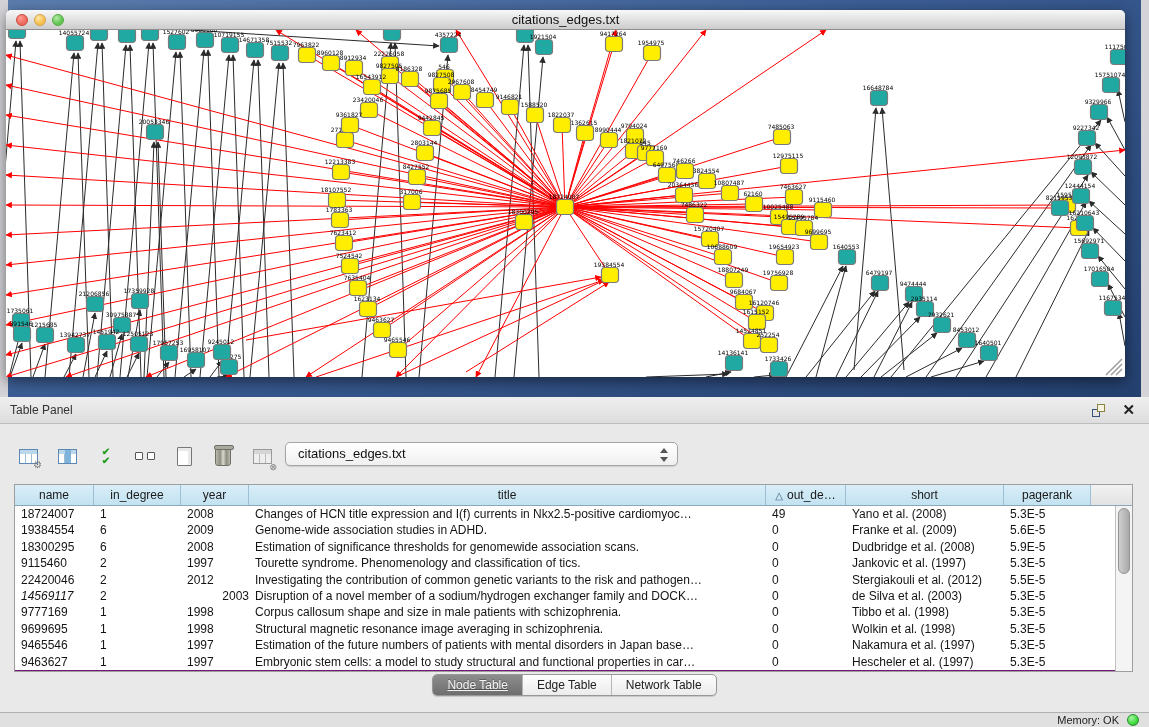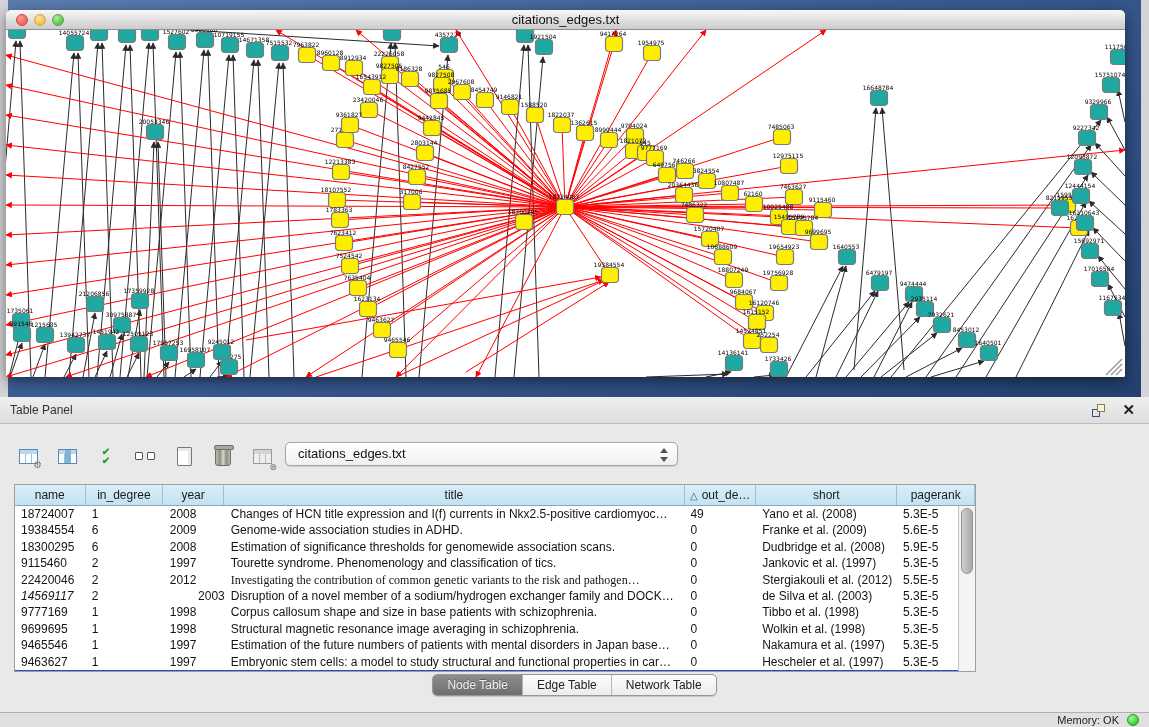--- a/index.html
+++ b/index.html
@@ -60,40 +60,40 @@
   .fx { font-family:"Liberation Serif", serif; font-style:italic; font-size:14px; color:#222; font-weight:bold; }
   .fx small { font-size:10px; }
   .combo { position:absolute; left:285px; top:18px; width:393px; height:24px; background:linear-gradient(#ffffff,#f0f0f0);
            border:1px solid #a5a5a5; border-radius:5px; font-size:13px; color:#111;
            line-height:22px; padding-left:12px; box-shadow:0 1px 1px rgba(0,0,0,.12); }
   .combo .steppers { position:absolute; right:8px; top:4px; width:9px; height:16px; }
   .combo .up, .combo .dn { position:absolute; left:0; width:0; height:0; border-left:4.5px solid transparent; border-right:4.5px solid transparent; }
   .combo .up { top:1px; border-bottom:5px solid #555; }
   .combo .dn { bottom:1px; border-top:5px solid #555; }
 
-  .table-area { position:absolute; left:14px; top:60px; width:962px; height:188px;
-                background:#1d4ed8; border:1px solid #9e9e9e; overflow:hidden; }
+  .table-area { position:absolute; left:14px; top:60px; width:1119px; height:188px;
+                background:#701a75; border:1px solid #9e9e9e; overflow:hidden; }
   .thead { display:flex; height:21px; background:linear-gradient(#d9eef8,#c3e2f1);
            border-bottom:1px solid #8aa8ba; font-size:12px; color:#1a1a1a; }
   .th { display:flex; align-items:center; justify-content:center; border-right:1px solid #9fc0d4; overflow:hidden; white-space:nowrap; }
   .th .sort { color:#3c6382; margin-right:4px; font-size:10px; }
   .th.corner { background:linear-gradient(#f2f2f2,#e2e2e2); border-right:none; }
   .trow { display:flex; height:16.4px; font-size:12px; color:#141414; background:#fff; }
   .td { padding-left:6px; line-height:16.4px; white-space:nowrap; overflow:hidden; }
   .vscroll { position:absolute; right:0; top:21px; bottom:0; width:17px; background:#f4f4f4;
              border-left:1px solid #c0c0c0; }
   .vthumb { position:absolute; left:2px; top:2px; width:12px; height:66px; border-radius:7px;
             background:linear-gradient(90deg,#cfcfcf,#a8a8a8); border:1px solid #949494; }
 
   .tabbar { position:absolute; left:0; right:0; top:250px; height:22px; text-align:center; }
   .segmented { display:inline-flex; height:22px; border:1px solid #979797; border-radius:5px;
                overflow:hidden; background:linear-gradient(#fdfdfd,#ececec); box-shadow:0 1px 1px rgba(0,0,0,.15); }
   .seg { padding:0 14px; line-height:21px; font-size:12px; color:#222; border-right:1px solid #b5b5b5; cursor:default; }
   .seg:last-child { border-right:none; }
-  .seg.selected { background:linear-gradient(#8d8d8d,#6e6e6e); color:#f2f2f2; text-shadow:0 -1px 0 rgba(0,0,0,.3); }
+  .seg.selected { background:linear-gradient(#8d8d8d,#6e6e6e); color:#f2f2f2; text-shadow:0 -1px 0 rgba(0,0,0,.3);text-decoration:underline; }
 
   .statusbar { position:absolute; left:0; top:712px; width:1149px; height:15px; background:#e0e0e0;
                border-top:1px solid #b0b0b0; }
   .mem { position:absolute; right:30px; top:0; font-size:11px; color:#222; line-height:14px; }
   .memdot { position:absolute; right:10px; top:1px; width:12px; height:12px; border-radius:50%;
             background:radial-gradient(circle at 35% 30%,#a8f2a0,#3ddc3d 60%,#2aa52e); border:1px solid #2a8f2f; }
 </style>
 </head>
 <body>
 
@@ -636,39 +636,39 @@
               <div class="td" style="width: 68px;">1997</div>
               <div class="td" style="width: 517px;">Tourette syndrome. Phenomenology and classification of tics.</div>
               <div class="td" style="width: 80px;">0</div>
               <div class="td" style="width: 158px;">Jankovic et al. (1997)</div>
               <div class="td" style="width: 87px;">5.3E-5</div>
             </div>
             <div class="trow">
               <div class="td" style="width: 79px;">22420046</div>
               <div class="td" style="width: 87px;">2</div>
               <div class="td" style="width: 68px;">2012</div>
-              <div class="td" style="width: 517px; font-family: Liberation Serif, serif;">Investigating the contribution of common genetic variants to the risk and pathogen…</div>
+              <div class="td" style="width: 517px;">Investigating the contribution of common genetic variants to the risk and pathogen…</div>
               <div class="td" style="width: 80px;">0</div>
               <div class="td" style="width: 158px;">Stergiakouli et al. (2012)</div>
               <div class="td" style="width: 87px;">5.5E-5</div>
             </div>
             <div class="trow">
               <div class="td" style="width: 79px; font-style: italic;">14569117</div>
               <div class="td" style="width: 87px;">2</div>
               <div class="td" style="width: 68px; text-align: right;">2003</div>
               <div class="td" style="width: 517px;">Disruption of a novel member of a sodium/hydrogen exchanger family and DOCK…</div>
               <div class="td" style="width: 80px;">0</div>
               <div class="td" style="width: 158px;">de Silva et al. (2003)</div>
               <div class="td" style="width: 87px;">5.3E-5</div>
             </div>
             <div class="trow">
               <div class="td" style="width: 79px;">9777169</div>
               <div class="td" style="width: 87px;">1</div>
               <div class="td" style="width: 68px;">1998</div>
-              <div class="td" style="width: 517px;">Corpus callosum shape and size in base patients with schizophrenia.</div>
+              <div class="td" style="width: 517px;">Corpus callosum shape and size in male patients with schizophrenia.</div>
               <div class="td" style="width: 80px;">0</div>
               <div class="td" style="width: 158px;">Tibbo et al. (1998)</div>
               <div class="td" style="width: 87px;">5.3E-5</div>
             </div>
             <div class="trow">
               <div class="td" style="width: 79px;">9699695</div>
               <div class="td" style="width: 87px;">1</div>
               <div class="td" style="width: 68px;">1998</div>
               <div class="td" style="width: 517px;">Structural magnetic resonance image averaging in schizophrenia.</div>
               <div class="td" style="width: 80px;">0</div>

